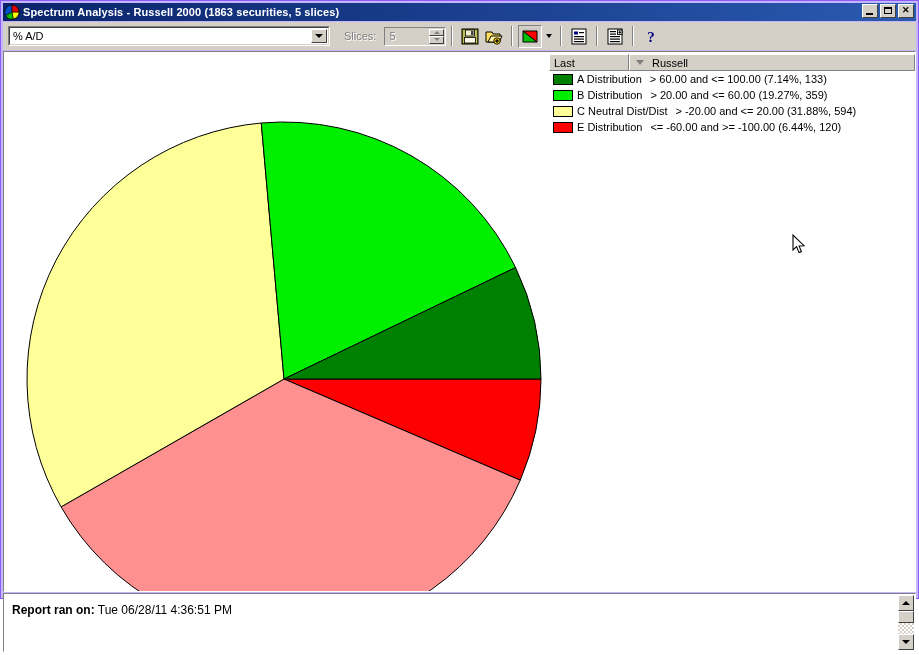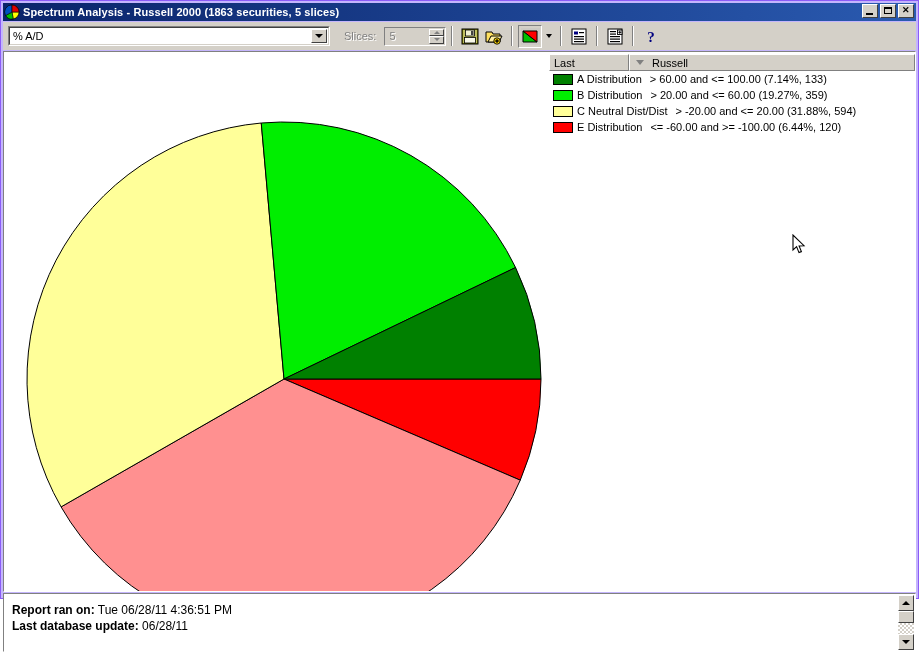--- a/index.html
+++ b/index.html
@@ -517,24 +517,20 @@
         </div>
     </div>
   </div>
 
   <div id="status-panel">
     <div id="status-lines">
       <div class="status-line">
         <b>Report ran on:</b>
         <span>Tue 06/28/11 4:36:51 PM</span>
       </div>
-      <div class="status-line">
-        <b>Last database update:</b>
-        <span>06/28/11</span>
-      </div>
     </div>
     <div id="status-scrollbar">
       <div class="sb-btn">
           <span class="up"></span>
         </div>
       <div id="sb-thumb"></div>
       <div id="sb-track"></div>
       <div class="sb-btn">
           <span class="down"></span>
         </div>

